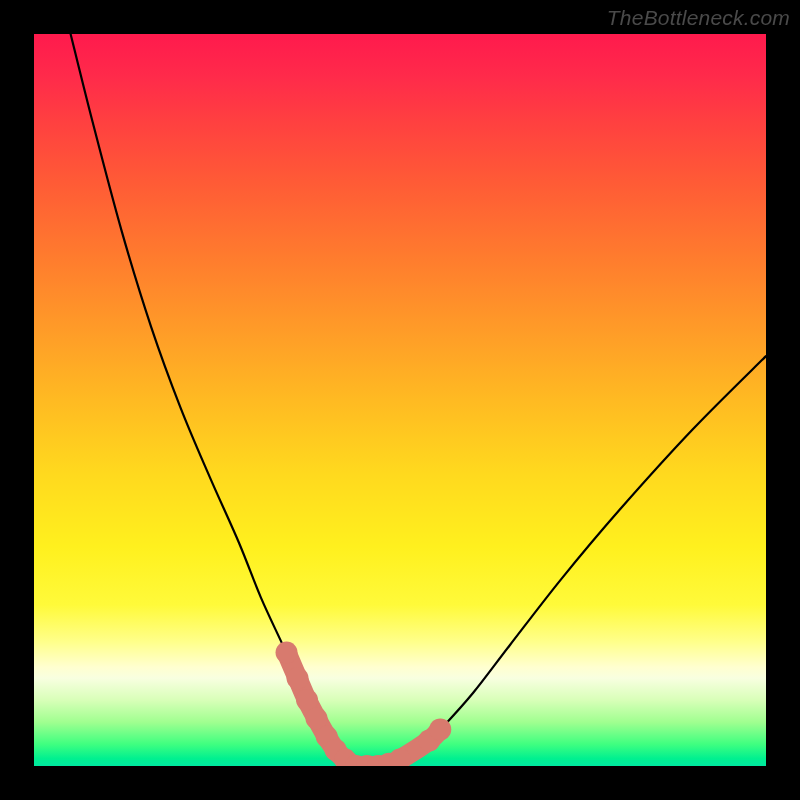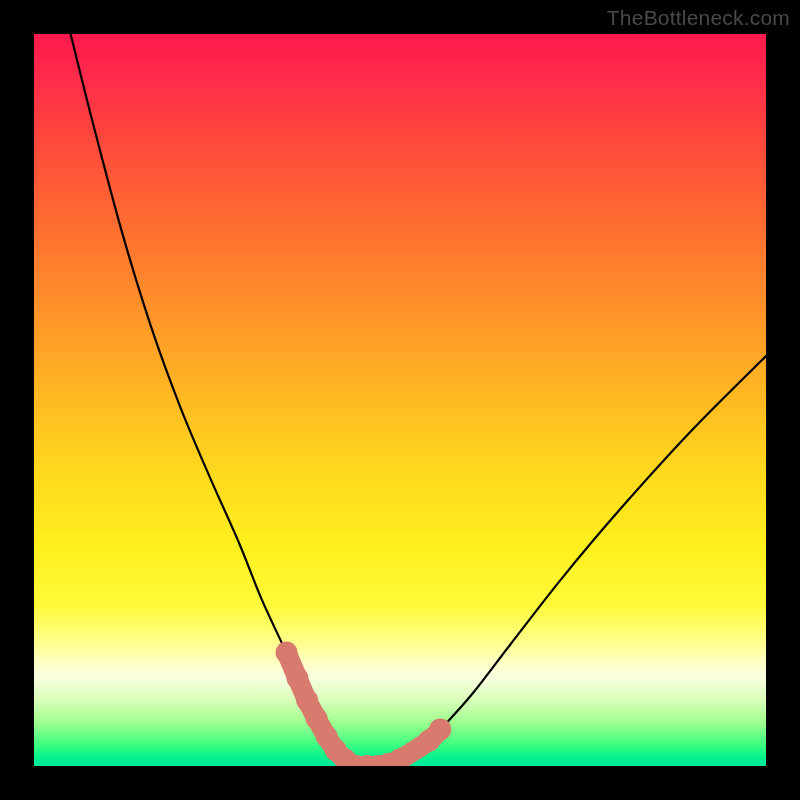--- a/index.html
+++ b/index.html
@@ -9,20 +9,21 @@
     height: 800px;
     overflow: hidden;
     background: #000;
     font-family: Arial, Helvetica, sans-serif;
   }
   .frame {
     position: relative;
     width: 800px;
     height: 597px;
     background: #000;
+    font-style: italic;
   }
   .plot {
     position: absolute;
     left: 34px;
     top: 34px;
     width: 732px;
     height: 732px;
     
     background:
       linear-gradient(

